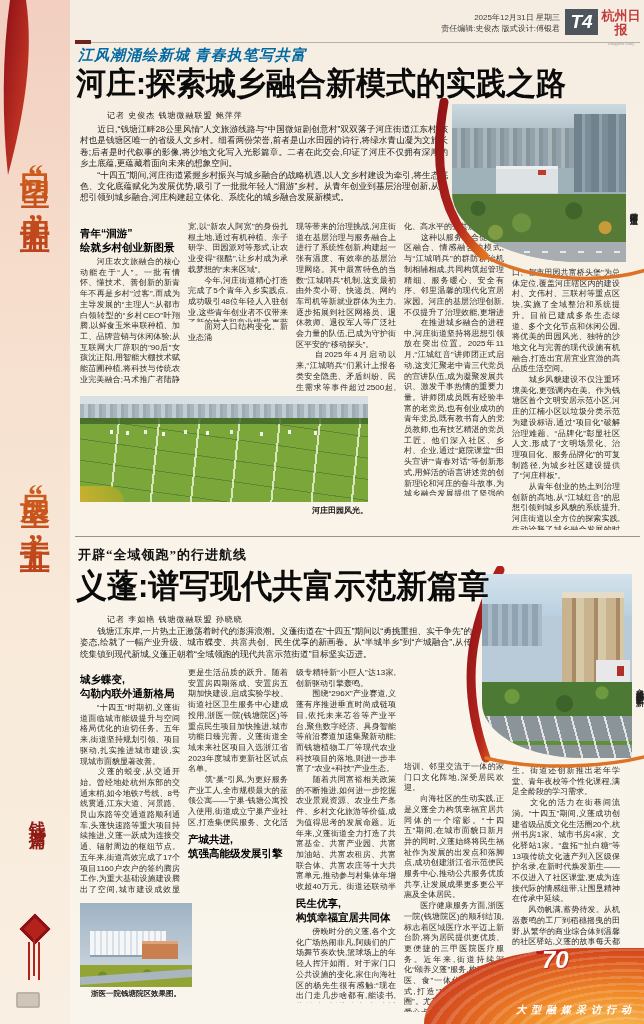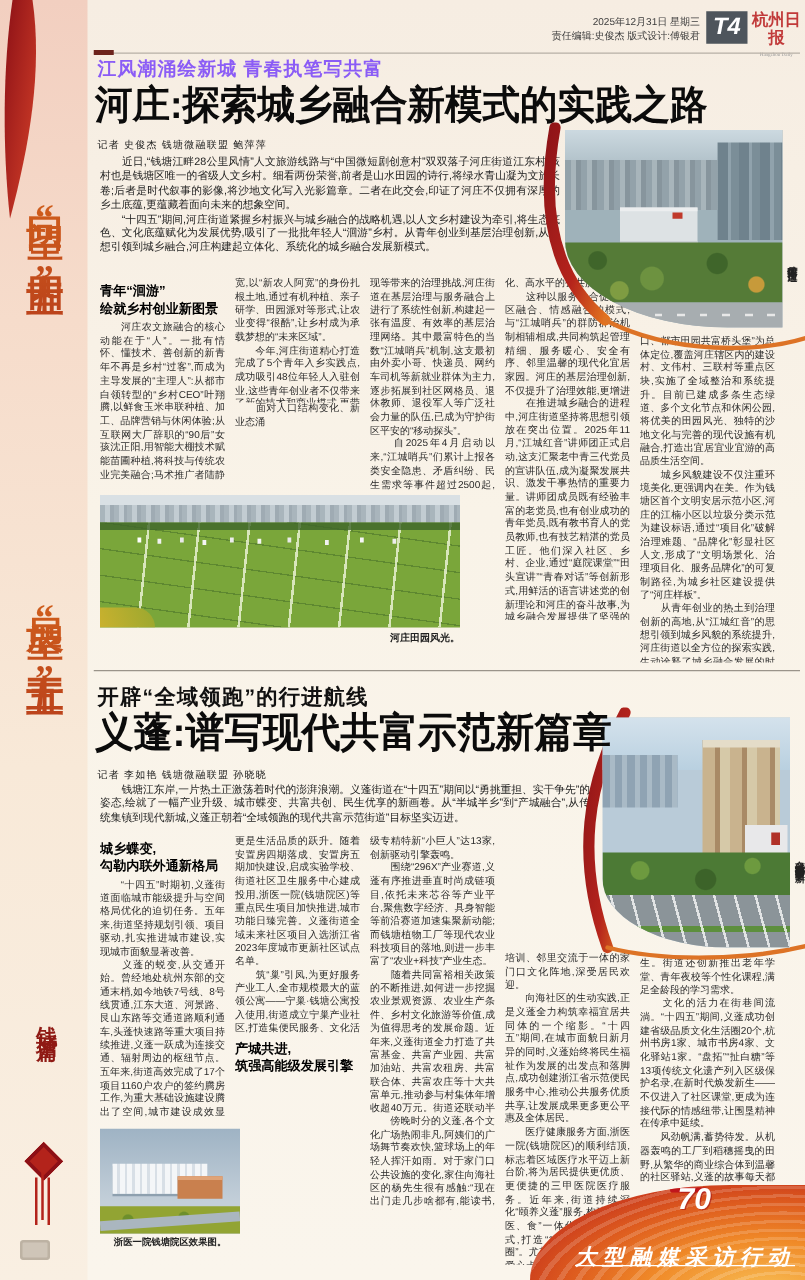--- a/index.html
+++ b/index.html
@@ -28,35 +28,35 @@
   .head-info{right:84px;top:12px;text-align:right;font-size:8px;line-height:11px;color:#3c3c3c;}
   .t4box{right:46px;top:9px;width:33px;height:26px;background:#4e555c;color:#fff;
          font-weight:bold;font-size:19px;text-align:center;line-height:26px;font-style:italic;}
   .paper-logo{right:2px;top:9px;width:42px;text-align:center;color:#c13a3a;
               font-family:"Liberation Serif","DejaVu Serif",serif;font-weight:bold;font-size:13px;line-height:14px;}
   .paper-logo small{display:block;font-size:4px;color:#999;font-weight:normal;letter-spacing:0;}
   .head-rule{left:75px;top:42px;width:565px;height:1px;background:#b7b0a6;}
   .head-rule-red{left:75px;top:40px;width:16px;height:4px;background:#6d241d;}
   
   .kicker1{left:78px;top:46px;font-family:"Liberation Serif","DejaVu Serif",serif;
-           font-weight:bold;font-size:15px;color:#8b5cf6;letter-spacing:1px;}
+           font-weight:bold;font-size:15px;color:#0369a1;letter-spacing:1px;font-style:italic;}
   .headline1{left:76px;top:63px;width:545px;font-weight:900;font-size:30px;color:#0b0b0b;
              letter-spacing:0px;transform:scaleY(1.05);transform-origin:left top;white-space:nowrap;}
-  .byline{font-size:8px;color:#222;letter-spacing:1px;}
+  .byline{font-size:8px;color:#222;letter-spacing:1px;margin-left:29px;}
   .lede{font-size:8.6px;line-height:11.4px;color:#222;text-align:justify;white-space:pre-line;}
   .col{overflow:hidden;}
   .bodytext{font-size:8px;line-height:10.7px;color:#2b2b2b;text-align:justify;
             white-space:pre-line;margin:0;overflow:hidden;}
   .subhead{font-size:10.5px;line-height:14px;font-weight:bold;color:#000;margin:4px 0 3px 0;
            white-space:pre-line;}
   .vcap{writing-mode:vertical-rl;font-size:8px;font-weight:bold;color:#222;letter-spacing:1px;}
   .hcap{font-size:8px;font-weight:bold;color:#222;}
   .divider{left:75px;top:536px;width:565px;height:1px;background:#9a948a;}
-  .kicker2{left:78px;top:546px;font-family:Liberation Sans, sans-serif;
-           font-weight:600;font-size:17px;color:#111;letter-spacing:1px;}
+  .kicker2{left:78px;top:546px;font-family:Liberation Serif, serif;
+           font-weight:600;font-size:13px;color:#111;letter-spacing:1px;}
   .headline2{left:76px;top:564px;width:560px;font-weight:900;font-size:31px;color:#0b0b0b;
              transform:scaleY(1.05);transform-origin:left top;white-space:nowrap;z-index:6;}
   
   .photo1{left:452px;top:104px;width:174px;height:158px;overflow:hidden;
           border-bottom-left-radius:130px 70px;background:#9fb2ba;z-index:2;}
   .p1-sky{position:absolute;left:0;top:0;width:100%;height:26px;
           background:linear-gradient(180deg,#ccd9e0,#b2c2ca);}
   .p1-far{position:absolute;left:0;top:24px;width:100%;height:40px;
           background:repeating-linear-gradient(90deg,#93a2aa 0 5px,#a8b5bb 5px 9px,#87959d 9px 13px);}
   .p1-towers{position:absolute;right:0;top:10px;width:52px;height:78px;
@@ -128,21 +128,21 @@
   
   .swirl{left:424px;top:948px;width:220px;height:76px;overflow:hidden;
          border-top-left-radius:160px 76px;
          background:radial-gradient(ellipse at 85% 115%,#f8c056 0%,#f08a28 35%,#dd5a1e 60%,#c02a1c 85%,#a81418 100%);}
   .swirl-lines{position:absolute;left:0;top:0;width:100%;height:100%;
                background:repeating-radial-gradient(ellipse at 92% 130%,rgba(255,255,255,.16) 0 5px,transparent 5px 14px);}
   .badge70{position:absolute;left:118px;top:0;color:#fff;font-weight:bold;font-style:italic;
            font-size:24px;line-height:24px;text-shadow:1px 1px 0 rgba(160,20,20,.6);}
   .badge-red{position:absolute;left:112px;top:2px;width:30px;height:4px;background:#c0161c;border-radius:2px;}
   .campaign{position:absolute;right:8px;bottom:7px;color:#fff;font-weight:bold;font-style:italic;
-            font-size:17px;letter-spacing:5px;text-decoration:underline;}
+            font-size:10px;letter-spacing:5px;}
   svg.swoosh{position:absolute;z-index:3;pointer-events:none;}
 </style>
 </head>
 <body>
 
 <div class="abs band">
   <svg class="abs" style="left:0;top:0" width="44" height="190">
     <defs>
         <linearGradient id="rib" x1="0" y1="0" x2="1" y2="1">
       <stop offset="0" stop-color="#8c1016"></stop>
@@ -275,20 +275,22 @@
 <div class="abs col" style="left:188px;top:668px;width:100px;height:344px">
   <p class="bodytext" style="height:160px">更是生活品质的跃升。随着安置房四期落成、安置房五期加快建设,启成实验学校、街道社区卫生服务中心建成投用,浙医一院(钱塘院区)等重点民生项目加快推进,城市功能日臻完善。义蓬街道全域未来社区项目入选浙江省2023年度城市更新社区试点名单。
 　　筑“巢”引凤,为更好服务产业工人,全市规模最大的蓝领公寓——宁巢·钱塘公寓投入使用,街道成立宁巢产业社区,打造集便民服务、文化活动与邻里共治于一体的一站式生活圈,吸引制造、物流、服务业企业的5800余名产业工人入住,为企业稳定用工、优化员工居住环境提供了有力支撑,成为义蓬服务企业、留住人才的重要载体。</p>
   <div class="subhead">产城共进,
 筑强高能级发展引擎</div>
 </div>
 <div class="abs col" style="left:296px;top:668px;width:100px;height:344px">
   <p class="bodytext" style="height:224px">级专精特新“小巨人”达13家,创新驱动引擎轰鸣。
 　　围绕“296X”产业赛道,义蓬有序推进垂直时尚成链项目,依托未来芯谷等产业平台,聚焦数字经济、具身智能等前沿赛道加速集聚新动能;而钱塘植物工厂等现代农业科技项目的落地,则进一步丰富了“农业+科技”产业生态。
 　　随着共同富裕相关政策的不断推进,如何进一步挖掘农业景观资源、农业生产条件、乡村文化旅游等价值,成为值得思考的发展命题。近年来,义蓬街道全力打造了共富基金、共富产业园、共富加油站、共富农租房、共富联合体、共富农庄等十大共富单元,推动参与村集体年增收超40万元。街道还联动半角湾、头蓬老街等6个节点,打造农文旅融合发展示范带,让围垦文化、沙地风情在新时代焕发新生机。</p>
+  <div class="subhead">民生优享,
+构筑幸福宜居共同体</div>
   <p class="bodytext" style="height:76px">　　傍晚时分的义蓬,各个文化广场热闹非凡,阿姨们的广场舞节奏欢快,篮球场上的年轻人挥汗如雨。对于家门口公共设施的变化,家住向海社区的杨先生很有感触:“现在出门走几步啥都有,能读书,能健身,还能参加各种活动。”据了解,依托当地“万向汇”文化品牌,向海社区全力打造集文化体验、教育</p>
 </div>
 <div class="abs col" style="left:404px;top:762px;width:100px;height:250px">
   <p class="bodytext" style="height:250px">培训、邻里交流于一体的家门口文化阵地,深受居民欢迎。
 　　向海社区的生动实践,正是义蓬全力构筑幸福宜居共同体的一个缩影。“十四五”期间,在城市面貌日新月异的同时,义蓬始终将民生福祉作为发展的出发点和落脚点,成功创建浙江省示范便民服务中心,推动公共服务优质共享,让发展成果更多更公平惠及全体居民。
 　　医疗健康服务方面,浙医一院(钱塘院区)的顺利结顶,标志着区域医疗水平迈上新台阶,将为居民提供更优质、更便捷的三甲医院医疗服务。近年来,街道持续深化“颐养义蓬”服务,构建“养、医、食”一体化养老服务模式,打造“15分钟健康服务圈”。尤其是“舒蓬友365无忧爱心卡”的推出,整合了辖区内老年助餐点、托育机构、健康义诊等资源,为老年人和幼儿家庭提供便捷、可及的服务,构建起从“幼有善育”到“老有颐养”的完整服务链条。
 　　教育资源的提质扩容同样令人期待。泰德实验学校规划落地,多家婴幼儿成长驿站、幼儿园、九年一贯制学校相继建成投用,从“有学上”到“上好学”的转变正在发</p>
 </div>
 <div class="abs col" style="left:512px;top:766px;width:108px;height:180px">
   <p class="bodytext" style="height:180px">生。街道还创新推出老年学堂、青年夜校等个性化课程,满足全龄段的学习需求。

